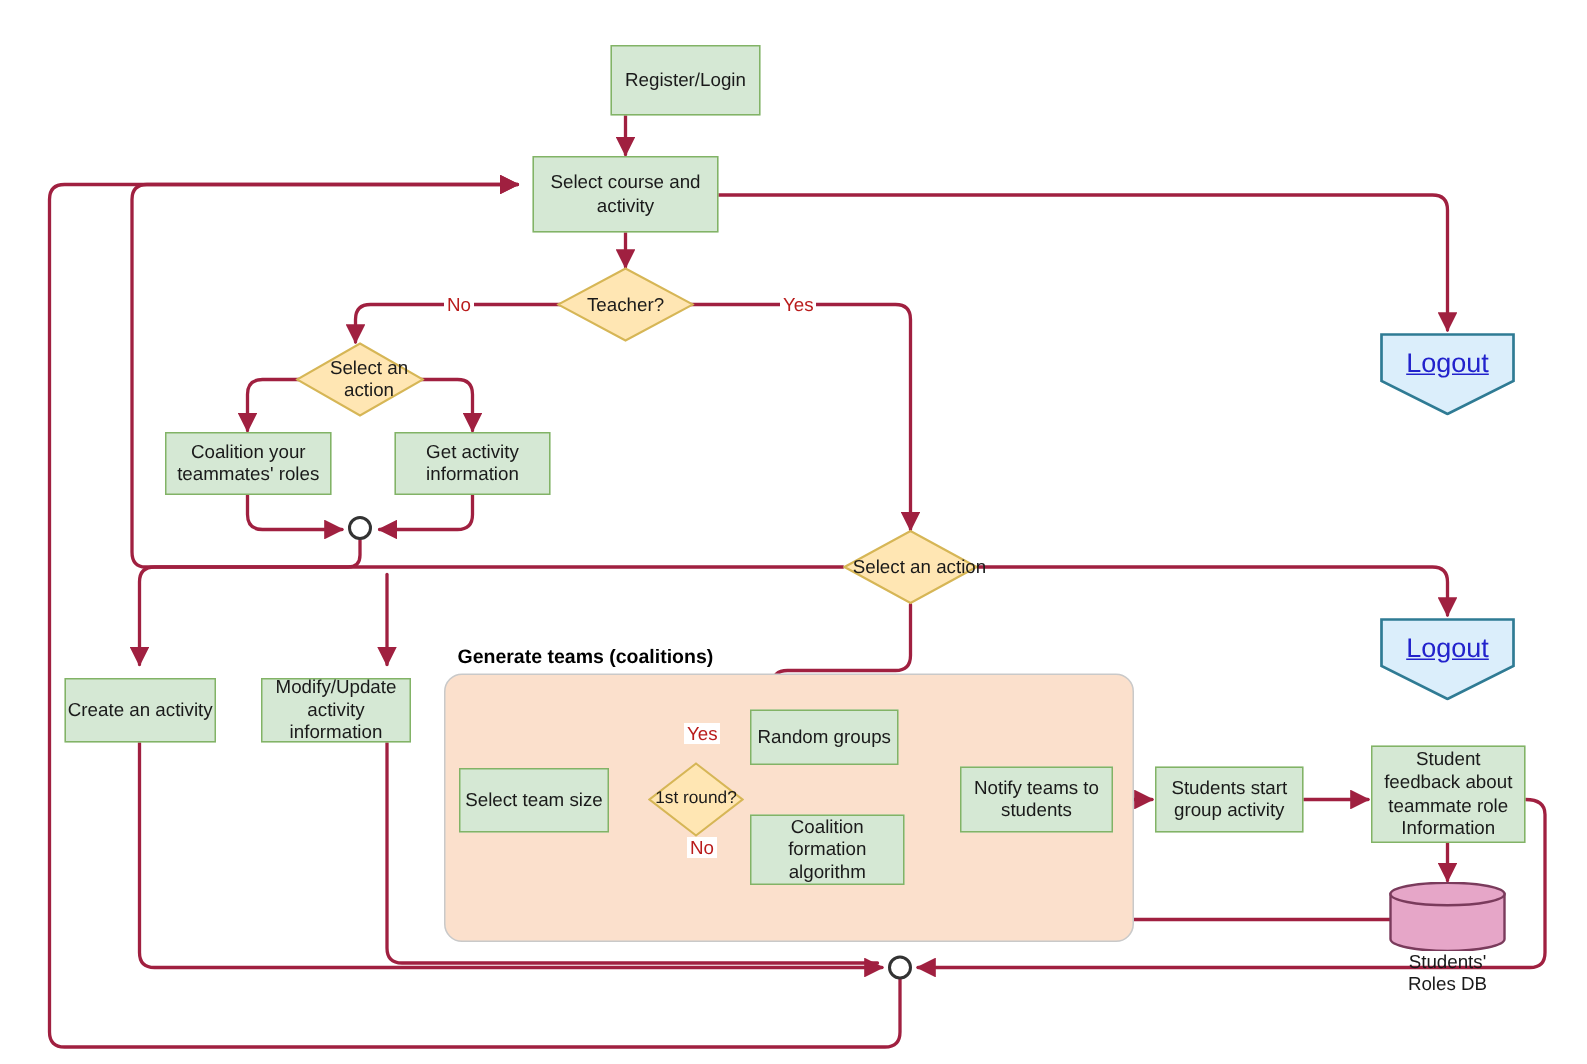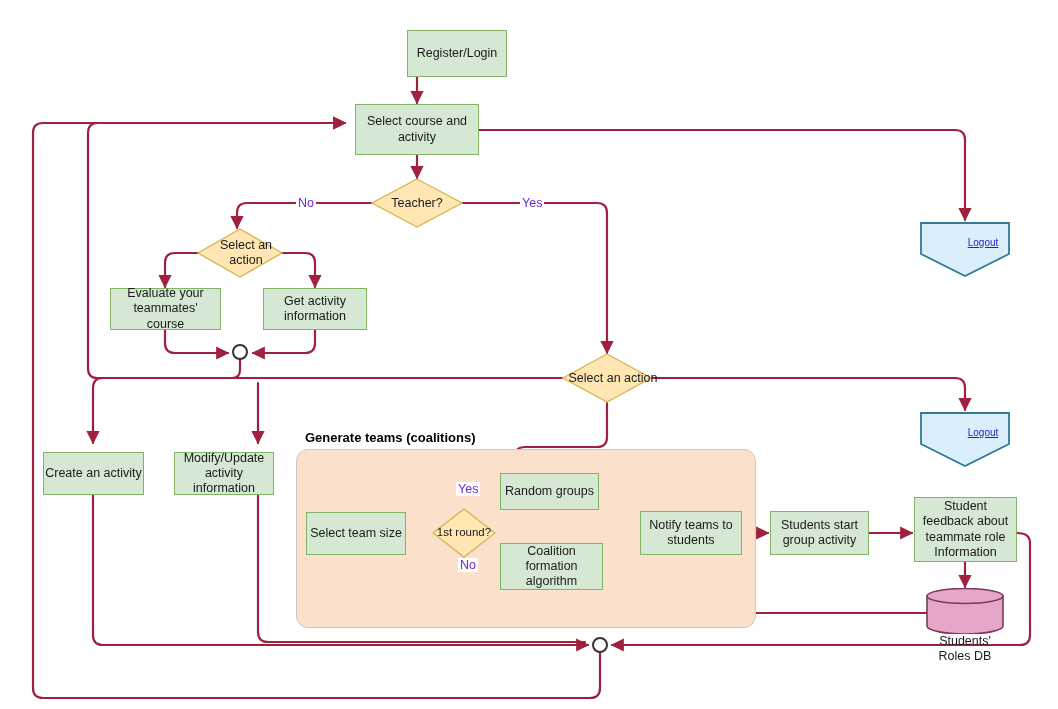--- a/index.html
+++ b/index.html
@@ -80,25 +80,24 @@
     z-index: 3;
   }
   .term-wrap svg { display:block; }
   .term-label {
     position: absolute;
     left: 0; top: 0;
     width: 100%;
     display: flex;
     align-items: center;
     justify-content: center;
-    font-size: 10px;
+    font-size: 18px;
     color: #2222cc;
     text-decoration: underline;
     pointer-events: none;
-    margin-left: 18px;
   }
   .db-wrap {
     position: absolute;
     z-index: 4;
   }
   .db-wrap svg { display:block; }
   .db-label {
     position: absolute;
     left: 0; top: 0;
     width: 100%;
@@ -112,21 +111,21 @@
     color: #1a1a1a;
     line-height: 1.2;
     pointer-events: none;
     padding-top: 4px;
     box-sizing: border-box;
     margin-top: 36px;
   }
   .edge-label {
     position: absolute;
     font-size: 12.5px;
-    color: #6d28d9;
+    color: #b91c1c;
     background: #ffffff;
     padding: 0 2px;
     z-index: 5;
     white-space: nowrap;
   }
 </style>
 </head>
 <body>
 
 <div id="canvas">
@@ -226,21 +225,21 @@
   </div>
 
   <div class="dia-wrap" style="left:197px; top:228px; width:86px; height:50px;">
     <svg width="86" height="50" viewBox="0 0 86 50">
       <polygon points="43,1 85,25 43,49 1,25" fill="#ffe6b3" stroke="#d6b656" stroke-width="1.4"></polygon>
     </svg>
     <div class="dia-label" style="padding:0 6px;">Select an action</div>
   </div>
 
   <div class="node proc" style="left:110px; top:288px; width:111px; height:42px; padding:0 3px;">
-    <span>Evaluate your teammates' course</span>
+    <span>Coalition your teammates' roles</span>
   </div>
 
   <div class="node proc" style="left:263px; top:288px; width:104px; height:42px; padding:0 4px;">
     <span>Get activity information</span>
   </div>
 
   <div class="term-wrap" style="left:920px; top:222px; width:90px; height:55px;">
     <svg width="90" height="55" viewBox="0 0 90 55">
       <polygon points="1,1 89,1 89,32 45,54 1,32" fill="#dbeefb" stroke="#2f7b94" stroke-width="1.8"></polygon>
     </svg>

